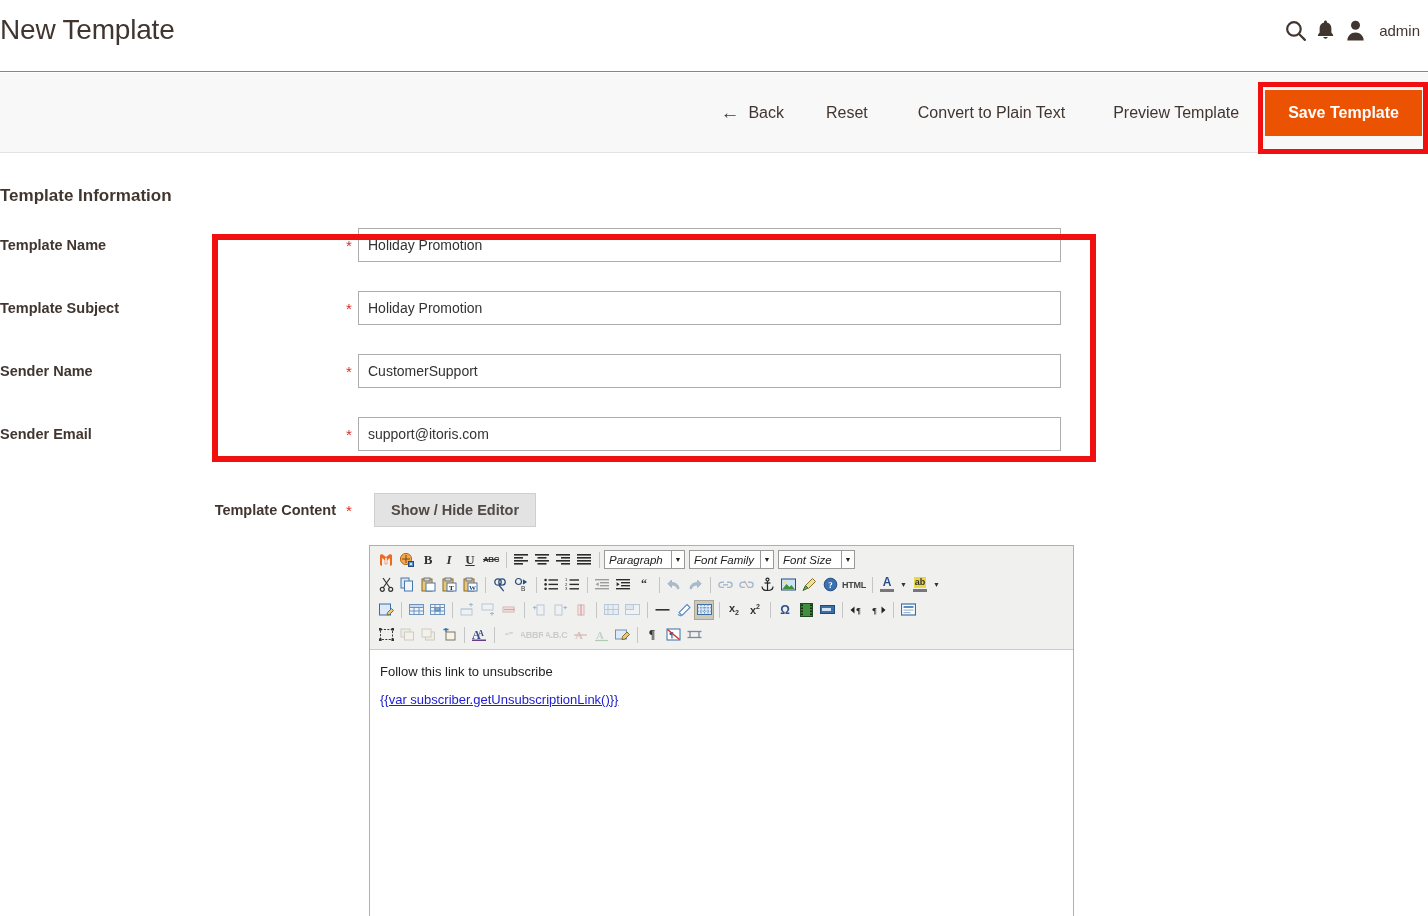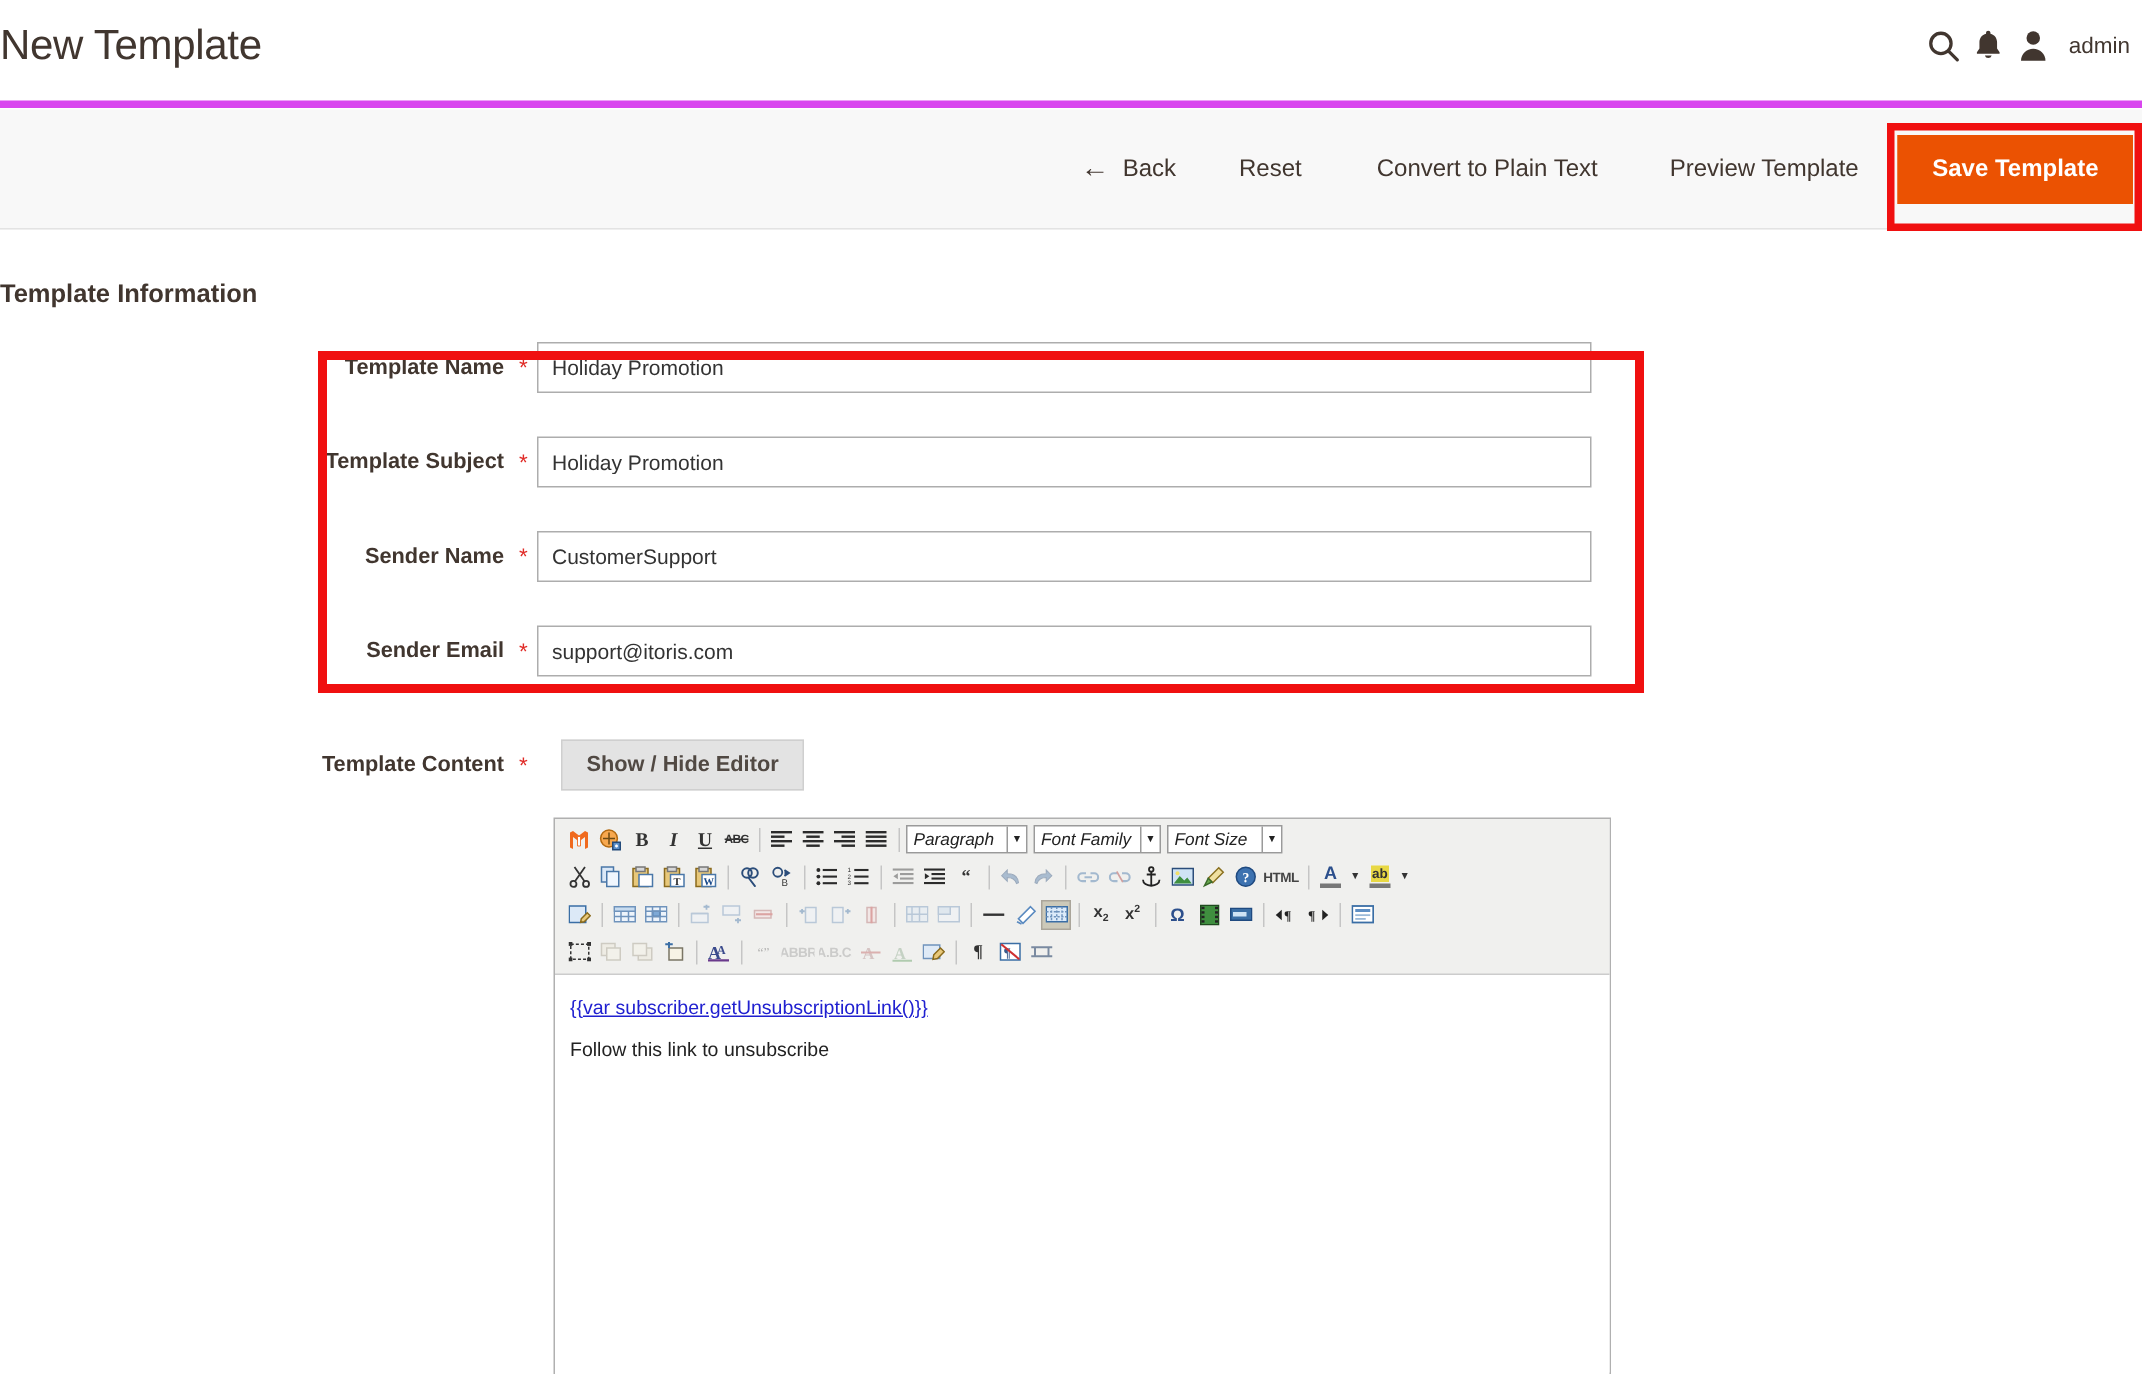--- a/index.html
+++ b/index.html
@@ -9,21 +9,21 @@
     background: #ffffff;
     font-family: "Liberation Sans", sans-serif;
     overflow: hidden;
   }
 
   
   .page-header {
     position: absolute; left: 0; top: 0;
     width: 1428px; height: 72px;
     background: #ffffff;
-    border-bottom: 5px solid #d946ef;
+    border-bottom: 1px solid #d946ef;
   }
   .page-title {
     position: absolute; left: 0; top: 14px;
     font-size: 28px; font-weight: 400; color: #41362f;
     letter-spacing: -0.2px;
   }
   .header-tools {
     position: absolute; right: 8px; top: 14px;
     display: flex; align-items: center; 
   }
@@ -87,21 +87,21 @@
     font-size: 17px; font-weight: 700; color: #41362f;
   }
 
   
   .form-area { position: absolute; left: 0; top: 228px; width: 1428px; }
   .field-row {
     display: flex; align-items: center;
     height: 34px; margin-bottom: 29px;
   }
   .field-label {
-    width: 340px; text-align: right;
+    width: 340px; 
     font-size: 14.5px; font-weight: 700; color: #41362f;
     padding-right: 4px;
   }
   .req-star {
     width: 18px; text-align: center;
     color: #e02b27; font-size: 15px;
   }
   .field-input {
     width: 703px; height: 34px;
     border: 1px solid #adadad;
@@ -831,19 +831,19 @@
               <path d="M0.5 9.5h14"></path>
               <path d="M3 3.5v6M12 3.5v6"></path>
             </g>
           </svg>
       </div>
     </div>
 
   </div>
 
   <div class="editor-body">
+    <p>Follow this link to unsubscribe</p>
     <p>
       <a href="#">{{var subscriber.getUnsubscriptionLink()}}</a>
     </p>
-    <p>Follow this link to unsubscribe</p>
   </div>
 
 </div>
 
 </body></html>

